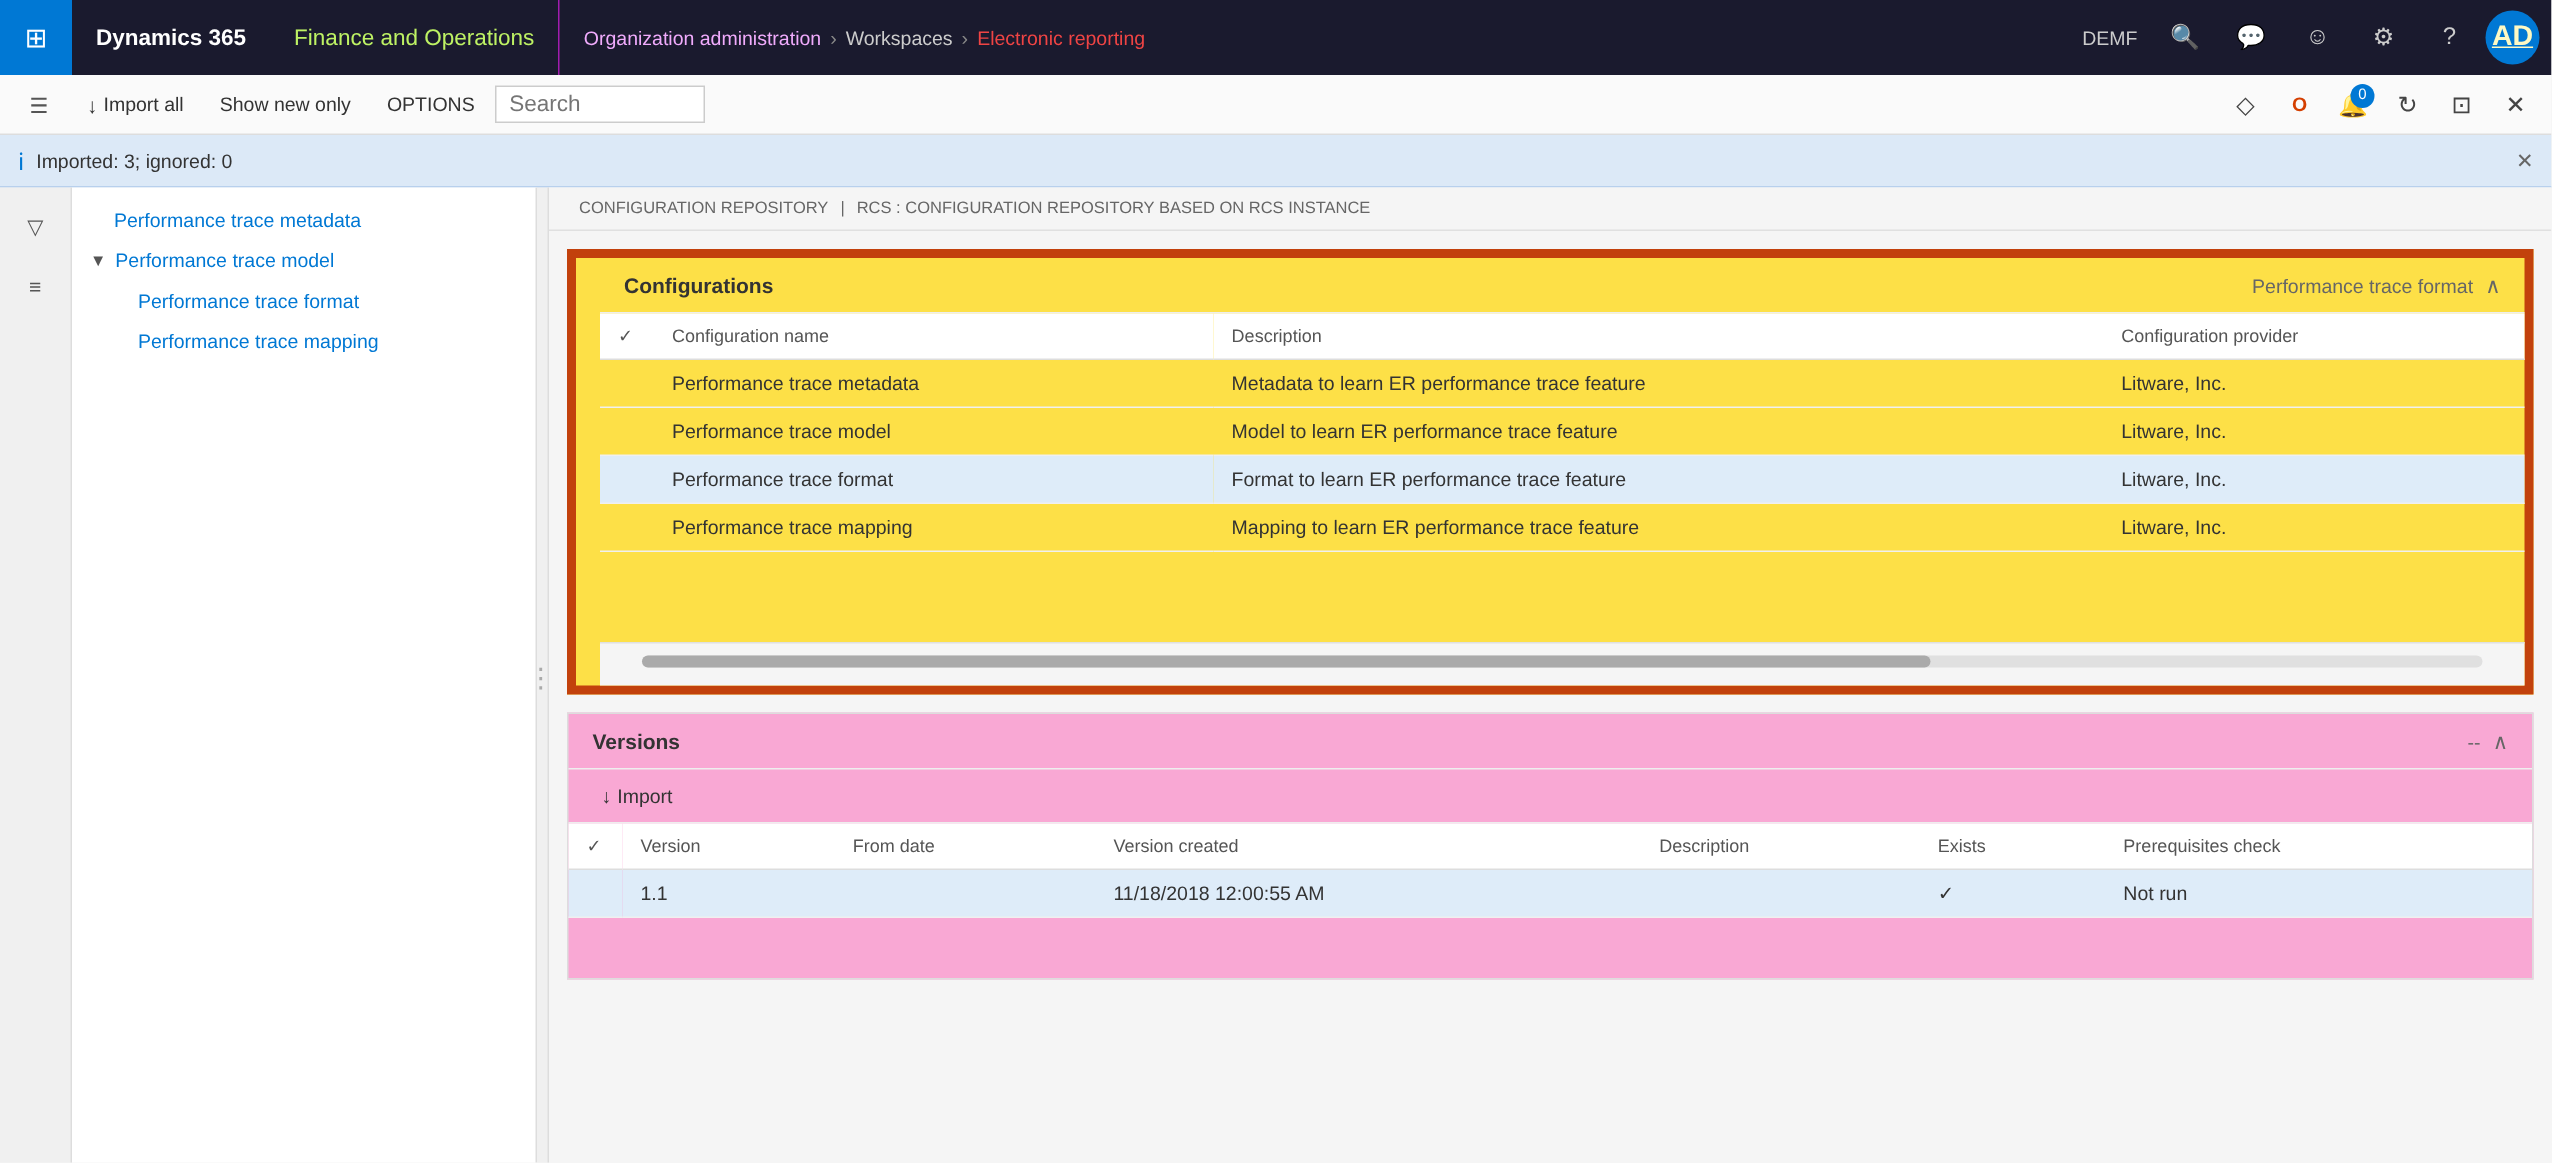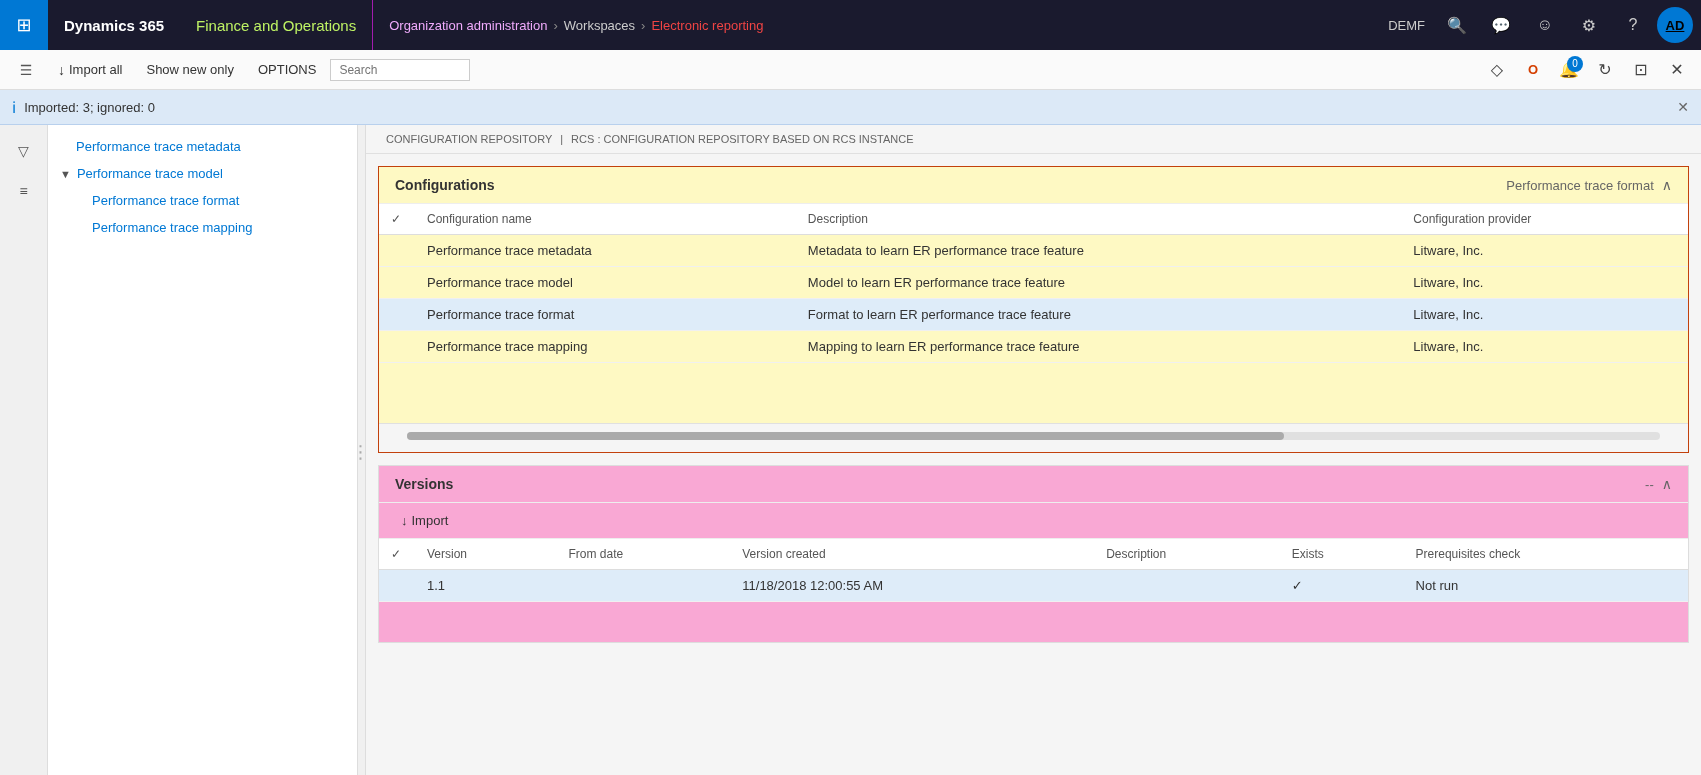--- a/index.html
+++ b/index.html
@@ -48,23 +48,23 @@
     .top-nav-right .nav-btn {
       width: 40px; height: 50px;
       display: flex; align-items: center; justify-content: center;
       color: #ccc; font-size: 16px; cursor: pointer;
     }
     .top-nav-right .demf-label {
       color: #ccc; font-size: 13px; padding: 0 8px;
     }
     .top-nav-right .avatar {
       width: 36px; height: 36px; border-radius: 50%;
-      background: #0078d4; color: #000000;
-      display: flex; align-items: center; justify-content: center;
-      font-size: 13px; font-weight: bold; cursor: pointer; text-decoration: underline;
+      background: #0078d4; color: #fef9c3;
+      display: flex; align-items: center; justify-content: center;
+      font-size: 19px; font-weight: bold; cursor: pointer; text-decoration: underline;
     }
 
     
     .action-bar {
       height: 40px;
       background: #fafafa;
       border-bottom: 1px solid #ddd;
       display: flex; align-items: center;
       padding: 0 8px; gap: 4px;
     }
@@ -160,23 +160,24 @@
     .config-breadcrumb {
       background: #f5f5f5;
       padding: 8px 20px;
       font-size: 11px; color: #666;
       border-bottom: 1px solid #e0e0e0;
       display: flex; align-items: center; gap: 8px;
     }
 
     
     .panel {
-      background: #fef9c3;
+      background: #fde047;
       margin: 12px;
-      border: 1px solid #c2410c;
+      border: 6px solid #c2410c;
+      padding-left: 16px;
     }
     .panel-header {
       padding: 10px 16px;
       display: flex; align-items: center;
       border-bottom: 1px solid #eee;
     }
     .panel-title {
       font-size: 14px; font-weight: 600; color: #333;
       flex: 1;
     }
@@ -274,21 +275,21 @@
     <span style="font-size:14px;">↓</span>
     <span>Import all</span>
   </button>
   <button class="action-btn">
     <span>Show new only</span>
   </button>
   <button class="action-btn">
     <span>OPTIONS</span>
   </button>
   <div style="position:relative;">
-    <input type="text" style="padding: 3px 8px; font-size: 12px; border: 1px solid rgb(204, 204, 204); width: 140px;" placeholder="Search">
+    <input type="text" style="padding: 3px 8px; font-size: 15px; border: 1px solid rgb(204, 204, 204); width: 140px;" placeholder="Search">
   </div>
   <div class="action-bar-right">
     <div style="position:relative;">
       <div class="action-icon-btn">◇</div>
     </div>
     <div class="action-icon-btn" style="font-size:13px;font-weight:bold;color:#d43f00;">O</div>
     <div style="position:relative;">
       <div class="action-icon-btn">🔔</div>
       <div class="badge">0</div>
     </div>

